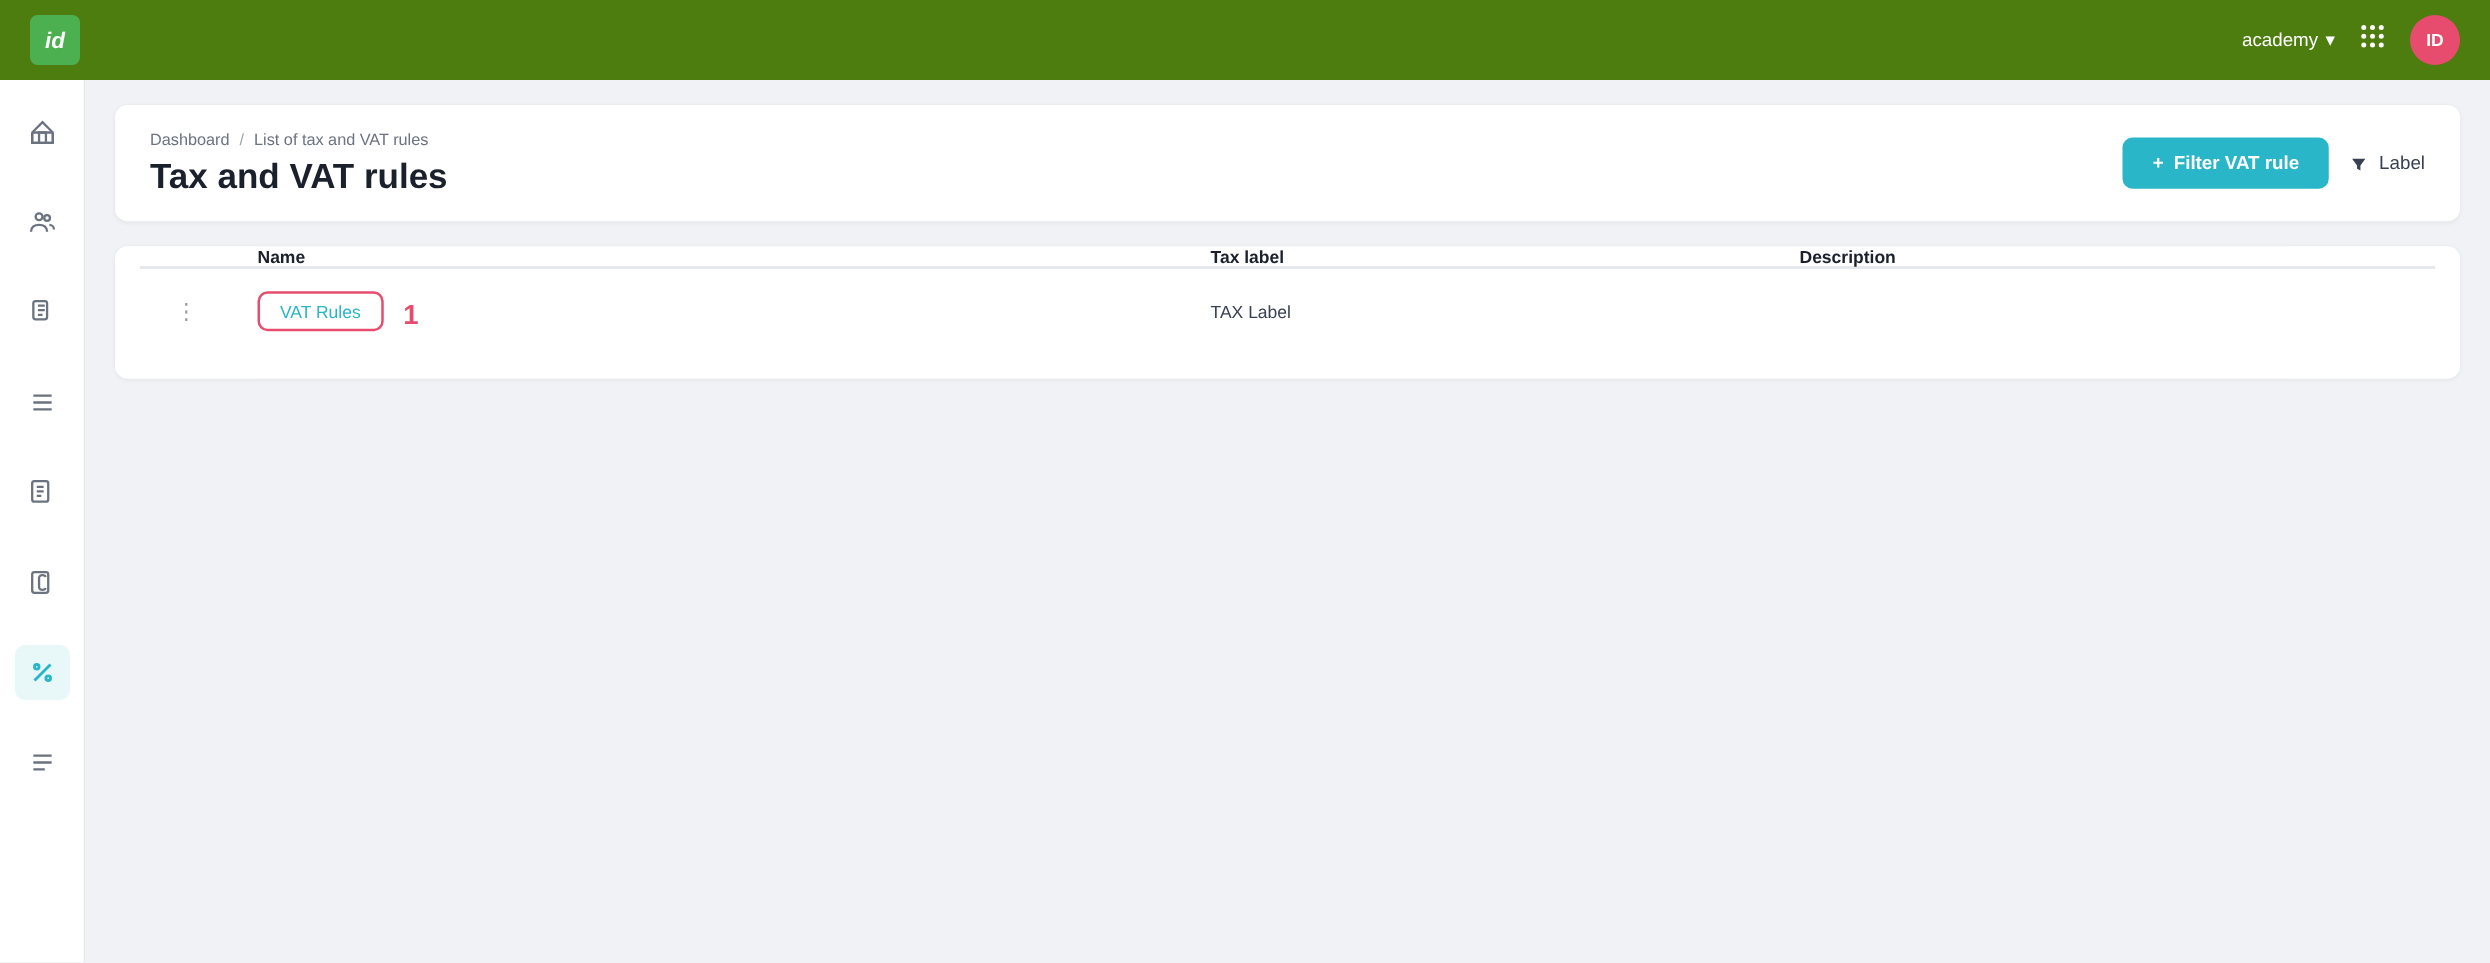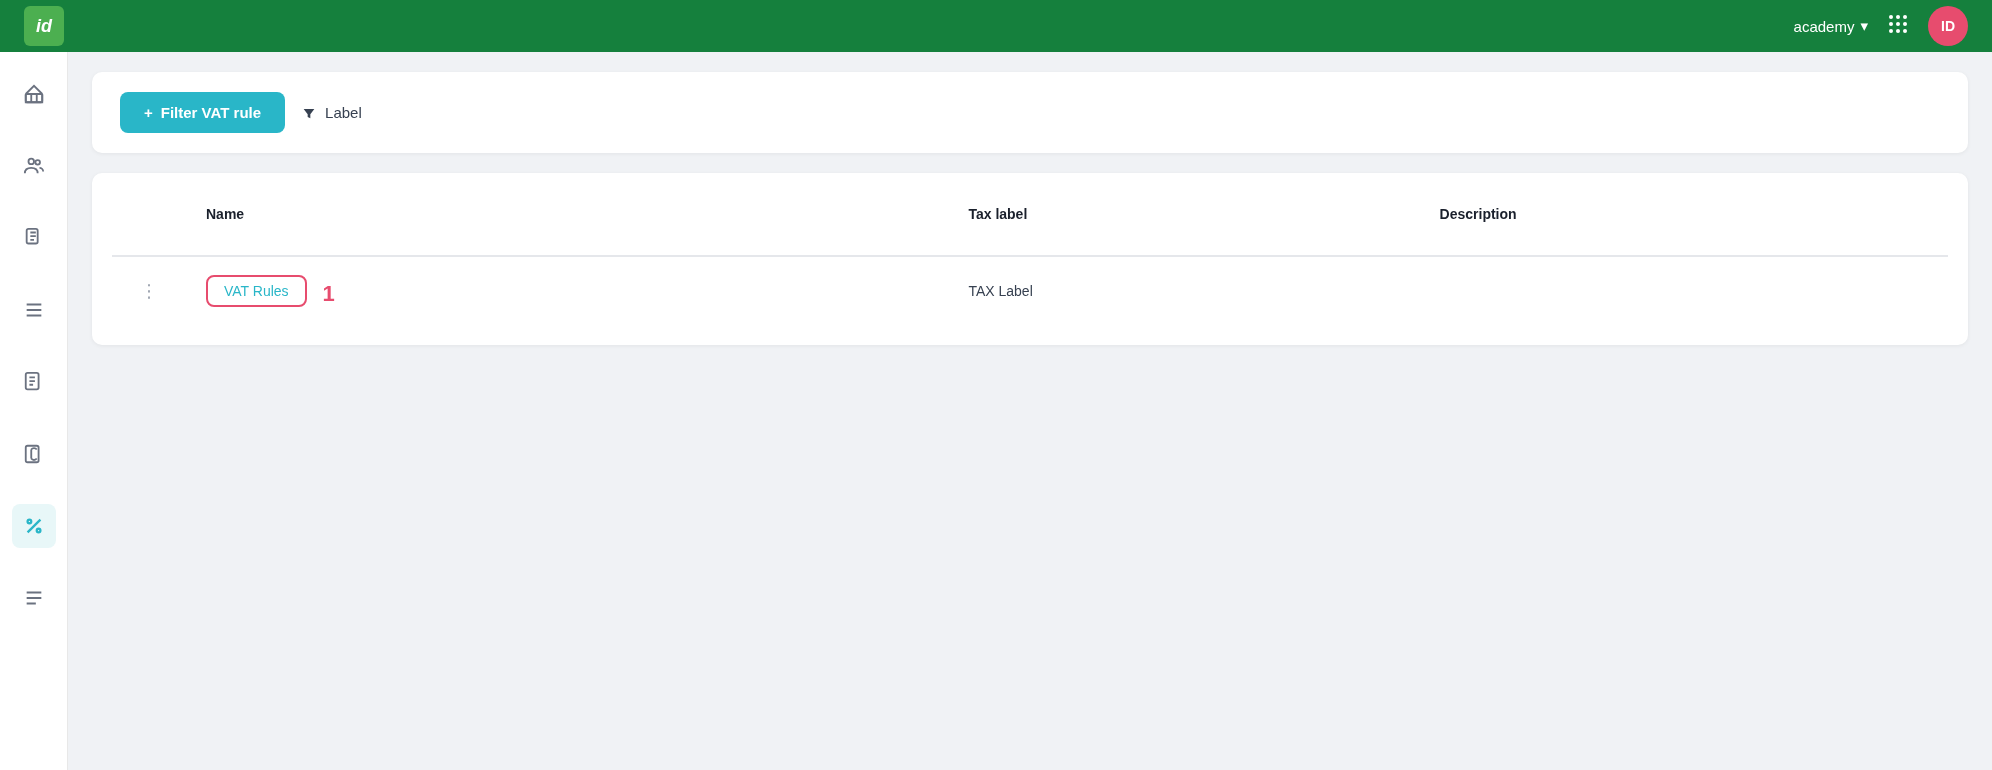--- a/index.html
+++ b/index.html
@@ -1,21 +1,21 @@
 <!DOCTYPE html>
 <html><head>
   <meta charset="utf-8">
   <style>
     * { box-sizing: border-box; margin: 0; padding: 0; }
     body { font-family: 'Segoe UI', Arial, sans-serif; background: #f0f2f5; display: flex; flex-direction: column; height: 100vh; overflow: hidden; }
 
     
     .navbar {
-      background: #15803d;
-      height: 52px;
+      background: #4d7c0f;
+      height: 64px;
       display: flex;
       align-items: center;
       justify-content: space-between;
       padding: 0 24px;
       flex-shrink: 0;
     }
     .navbar-left { display: flex; align-items: center; gap: 12px; }
     .logo-box {
       background: #4caf50;
       width: 40px; height: 40px;
@@ -114,21 +114,21 @@
     .table-card {
       background: white;
       border-radius: 10px;
       box-shadow: 0 1px 4px rgba(0,0,0,0.06);
       overflow: hidden;
     }
     .table-wrap { padding: 0 20px 20px; }
     table { width: 100%; border-collapse: collapse; }
     thead tr { border-bottom: 2px solid #e5e7eb; }
     thead th {
-      padding: 33px 20px;
+      padding: 0 20px;
       text-align: left;
       font-size: 14px;
       font-weight: 700;
       color: #1a202c;
     }
     tbody tr { border-bottom: 1px solid #f3f4f6; }
     tbody tr:last-child { border-bottom: none; }
     tbody td {
       padding: 18px 20px;
       font-size: 14px;
@@ -241,20 +241,28 @@
     <div class="sidebar-item">
       <svg width="22" height="22" viewBox="0 0 24 24" fill="none" stroke="currentColor" stroke-width="2">
         <path d="M4 6h16M4 12h16M4 18h10"></path>
       </svg>
     </div>
   </aside>
 
   <main class="main">
 
     <div class="page-header">
+      <div class="page-header-left">
+        <div class="breadcrumb">
+          <a class="breadcrumb-link">Dashboard</a>
+          <span class="breadcrumb-sep">/</span>
+          <span>List of tax and VAT rules</span>
+        </div>
+        <h1 class="page-title">Tax and VAT rules</h1>
+      </div>
       <div class="page-header-right">
         <button class="btn-create-vat">
           <span>+</span>
           <span>Filter VAT rule</span>
         </button>
         <button class="btn-filter">
           <svg width="16" height="16" viewBox="0 0 24 24" fill="currentColor">
             <path d="M4 6h16l-6 8v6l-4-2v-4L4 6z"></path>
           </svg>
           <span>Label</span>

